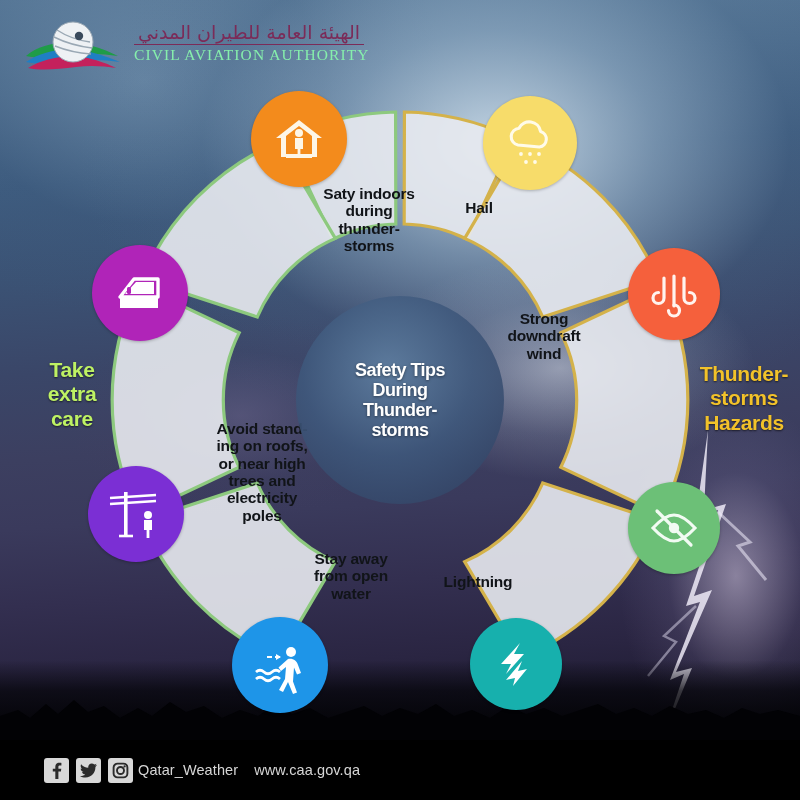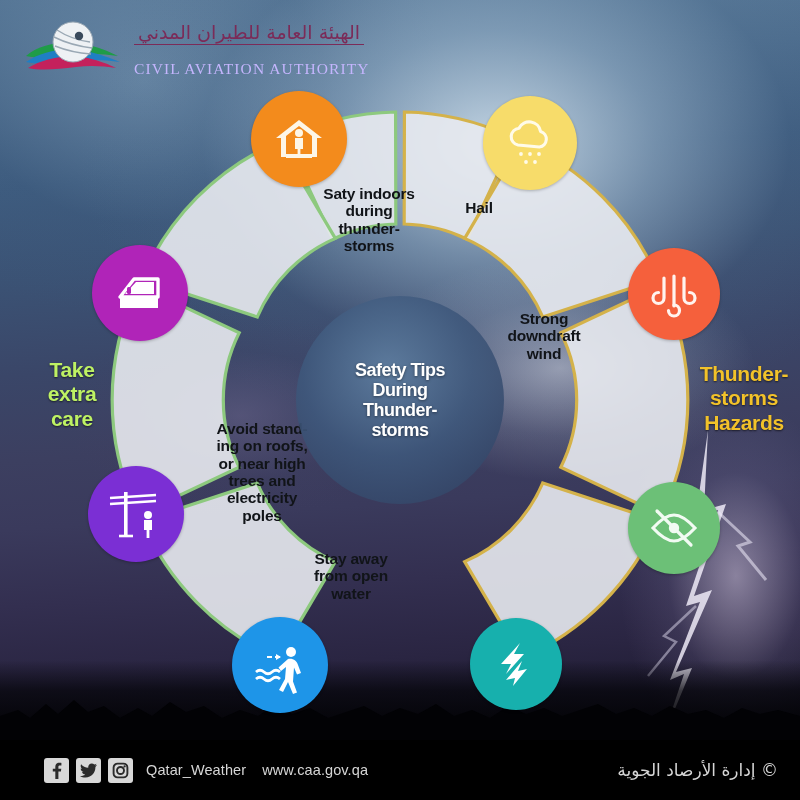--- a/index.html
+++ b/index.html
@@ -58,22 +58,22 @@
   .header { position: absolute; left: 0; top: 0; width: 800px; height: 92px; }
   .logo-wrap { position: absolute; left: 24px; top: 20px; width: 98px; height: 56px; }
   .logo-text { position: absolute; left: 134px; top: 22px; width: 230px; }
   .logo-ar {
     font-family: "DejaVu Sans", sans-serif;
     font-size: 19px; color: #7b2b58; direction: rtl; text-align: center;
     letter-spacing: 0px; line-height: 1.1; white-space: nowrap;
   }
   .logo-en {
     font-family: "Liberation Serif", serif;
-    font-size: 15.5px; color: #c4b5fd; letter-spacing: 1.1px;
-    text-align: center; margin-top: 15px; white-space: nowrap;
+    font-size: 15.5px; color: #86efac; letter-spacing: 1.1px;
+    text-align: center; margin-top: 1px; white-space: nowrap;
   }
   .logo-rule { height: 1.5px; background: #7b2b58; margin-top: 1px; }
 
   
   .wheel { position: absolute; left: 95px; top: 95px; width: 610px; height: 610px; }
   .wheel svg { display: block; }
 
   .seg-label {
     position: absolute;
     color: #111418;
@@ -120,21 +120,21 @@
     background: #000;
     display: flex; align-items: center;
   }
   .social { display: flex; gap: 7px; margin-left: 44px; }
   .social-btn {
     width: 25px; height: 25px; border-radius: 3px;
     background: #d8d8d8;
     display: flex; align-items: center; justify-content: center;
   }
   .handle {
-    color: #d6d6d6; font-size: 14.5px; margin-left: 13px; letter-spacing: 0.1px;
+    color: #d6d6d6; font-size: 14.5px; margin-left: 5px; letter-spacing: 0.1px;
   }
   .site {
     color: #d6d6d6; font-size: 14.5px; margin-left: 16px; letter-spacing: 0.1px;
   }
   .footer-ar {
     position: absolute; right: 22px; top: 50%; transform: translateY(-50%);
     color: #d6d6d6; font-size: 17px; direction: rtl;
     font-family: "DejaVu Sans", sans-serif; white-space: nowrap;
   }
 </style>
@@ -220,20 +220,21 @@
 from open
 water</div>
 
     <div class="seg-label" style="left:360px; top:215px; width:178px;">Strong
 downdraft
 wind</div>
 
     <div class="seg-label" style="left:305px; top:104px; width:158px;">Hail</div>
 
 
+    <div class="seg-label" style="left:300px; top:478px; width:166px;">Lightning</div>
   </div>
 
   <div class="center-circle">
     <div class="center-text">Safety Tips
 During
 Thunder-
 storms</div>
   </div>
 
   <div class="icon-badge" style="left:251px; top:91px; width:96px; height:96px; background:#f38b1c;">
@@ -335,16 +336,15 @@
       <div class="social-btn">
         <svg width="17" height="17" viewBox="0 0 17 17">
           <rect x="1.6" y="1.6" width="13.8" height="13.8" rx="4" fill="none" stroke="#2b2b2b" stroke-width="1.9"></rect>
           <circle cx="8.5" cy="8.5" r="3.5" fill="none" stroke="#2b2b2b" stroke-width="1.9"></circle>
           <circle cx="12.6" cy="4.4" r="1.15" fill="#2b2b2b"></circle>
         </svg>
       </div>
     </div>
     <div class="handle">Qatar_Weather</div>
     <div class="site">www.caa.gov.qa</div>
-    <div class="footer-ar">© إدارة الأرصاد الجوية</div>
   </div>
 
 </div>
 
 </body></html>

